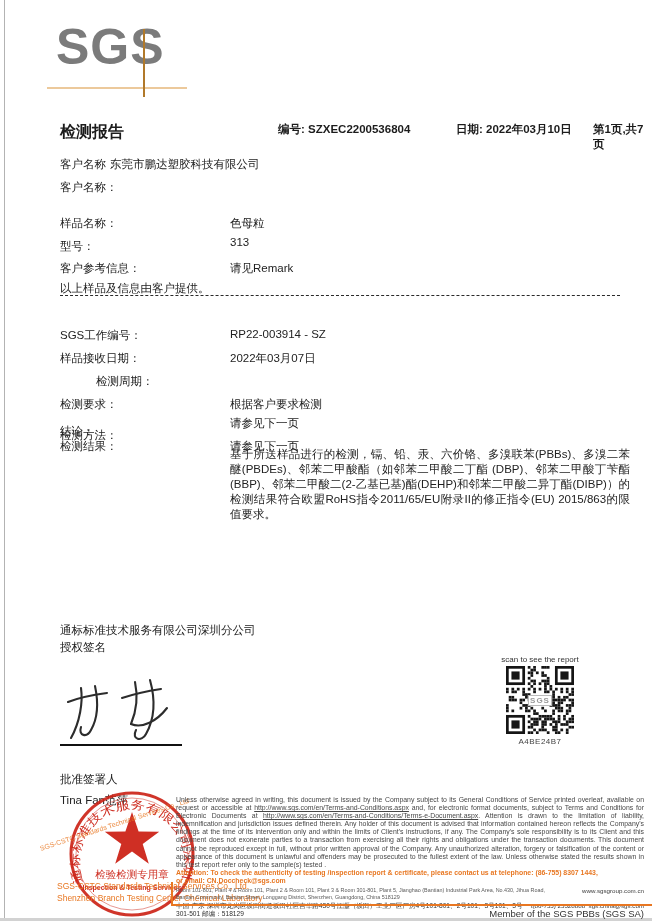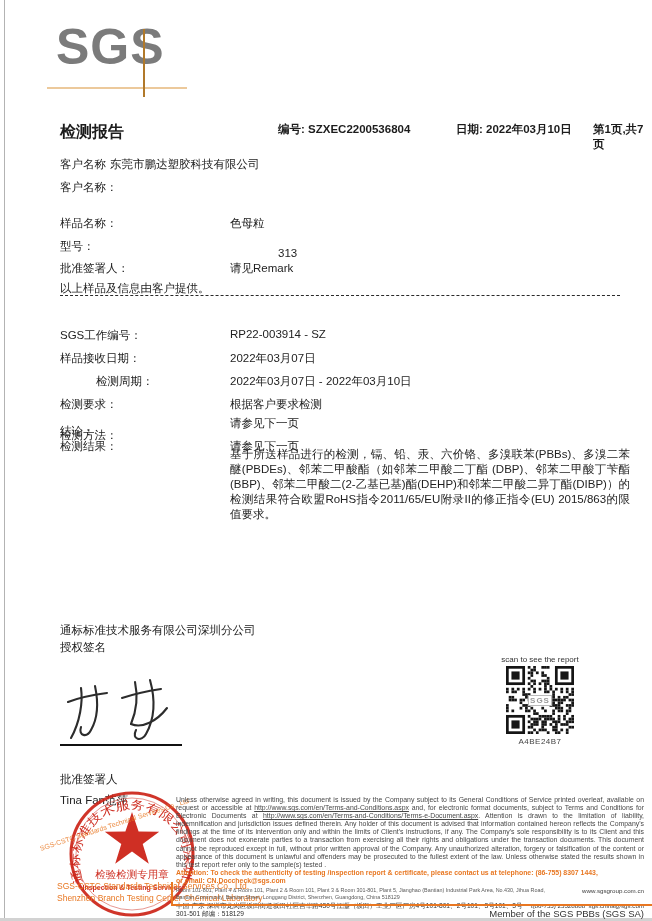--- a/index.html
+++ b/index.html
@@ -66,33 +66,32 @@
   <div class="abs h-meta" style="left:408px;"><span>日期:</span> <span>2022年03月10日</span></div>
   <div class="abs h-meta" style="left:545px;">第1页,共7页</div>
 
   <div class="abs row-label" style="top:157px;">客户名称：</div>
   <div class="abs row-val v1" style="top:157px;">东莞市鹏达塑胶科技有限公司</div>
   <div class="abs row-label" style="top:180px;">客户名称：</div>
 
   <div class="abs row-label" style="top:216px;">样品名称：</div>
   <div class="abs row-val v2" style="top:216px;">色母粒</div>
   <div class="abs row-label" style="top:239px;">型号：</div>
-  <div class="abs row-val v2" style="top:247px;margin-left:48px;">313</div>
-  <div class="abs row-label" style="top:261px;">批准签署人：</div>
+  <div class="abs row-val v2" style="top:236px;">313</div>
+  <div class="abs row-label" style="top:261px;">客户参考信息：</div>
   <div class="abs row-val v2" style="top:261px;">请见Remark</div>
   <div class="abs row-label" style="top:281px;">以上样品及信息由客户提供。</div>
 
   <div class="abs" id="dash-sep"></div>
 
   <div class="abs row-label" style="top:328px;">SGS工作编号：</div>
   <div class="abs row-val v2" style="top:328px;">RP22-003914 - SZ</div>
   <div class="abs row-label" style="top:351px;">样品接收日期：</div>
   <div class="abs row-val v2" style="top:351px;">2022年03月07日</div>
   <div class="abs row-label" style="top:374px;margin-left:36px;">检测周期：</div>
-  <div class="abs row-val v2" style="top:374px;">2022年03月07日 - 2022年03月10日</div>
   <div class="abs row-label" style="top:397px;">检测要求：</div>
   <div class="abs row-val v2" style="top:397px;">根据客户要求检测</div>
   <div class="abs row-label" style="top:428px;">检测方法：</div>
   <div class="abs row-val v2" style="top:416px;">请参见下一页</div>
   <div class="abs row-label" style="top:439px;">检测结果：</div>
   <div class="abs row-val v2" style="top:439px;">请参见下一页</div>
 
   <div class="abs row-label" style="top:424px;">结论：</div>
   <div class="abs" id="conclusion">基于所送样品进行的检测，镉、铅、汞、六价铬、多溴联苯(PBBs)、多溴二苯醚(PBDEs)、邻苯二甲酸酯（如邻苯二甲酸二丁酯 (DBP)、邻苯二甲酸丁苄酯(BBP)、邻苯二甲酸二(2-乙基已基)酯(DEHP)和邻苯二甲酸二异丁酯(DIBP)）的检测结果符合欧盟RoHS指令2011/65/EU附录II的修正指令(EU) 2015/863的限值要求。</div>
 

